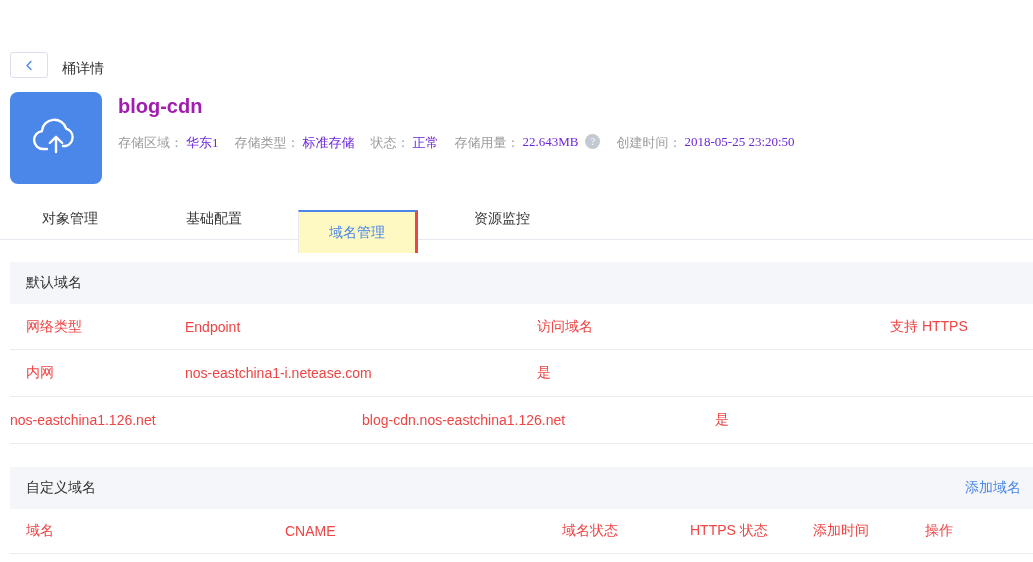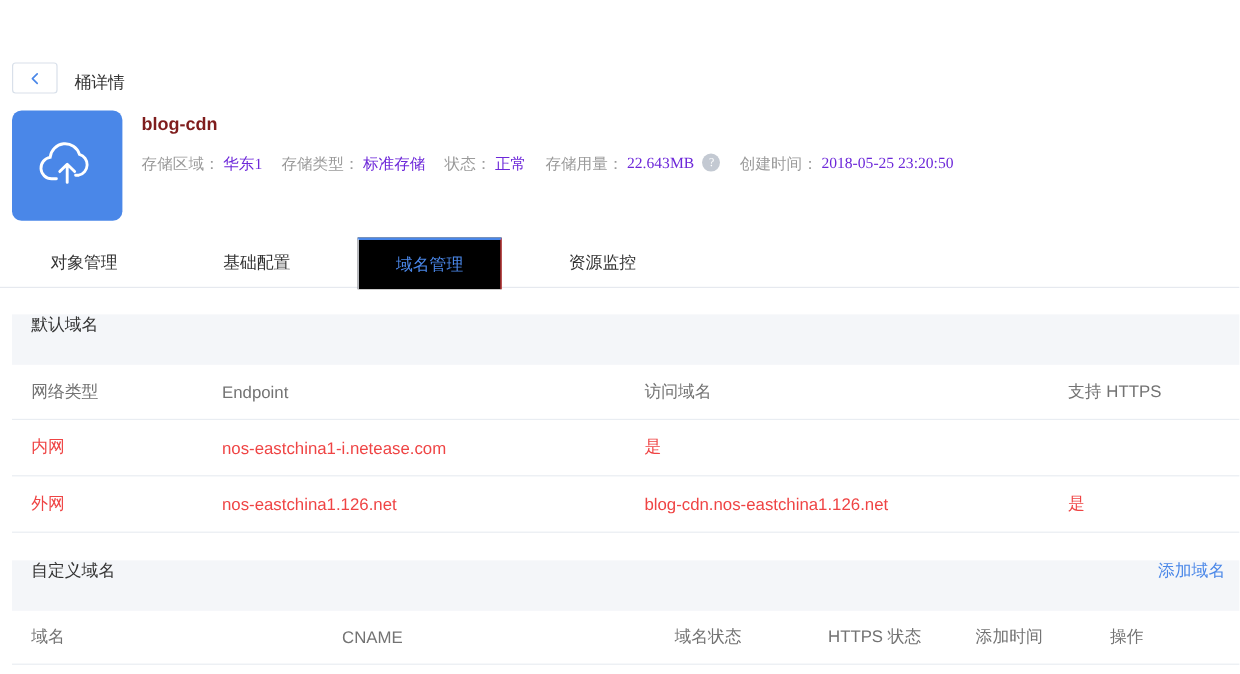--- a/index.html
+++ b/index.html
@@ -10,48 +10,48 @@
   .topbar { display: flex; align-items: flex-end; padding: 22px 10px 0 10px; height: 38px; margin-top: 40px; }
   .back-btn { width: 38px; height: 26px; border: 1px solid #d9e0ea; border-radius: 3px;
               background: #fff; display: flex; align-items: center; justify-content: center; cursor: pointer; }
   .page-title { margin-left: 14px; font-size: 14px; color: #333; }
 
   
   .bucket-header { display: flex; margin: 14px 10px 0 10px; }
   .bucket-icon { width: 92px; height: 92px; border-radius: 8px; background: #4a87e8;
                  display: flex; align-items: center; justify-content: center; flex: none; }
   .bucket-meta { margin-left: 16px; padding-top: 3px; }
-  .bucket-name { font-size: 15px; font-weight: bold; color: #7f1d1d; }
+  .bucket-name { font-size: 20px; font-weight: bold; color: #a21caf; }
   .info-row { margin-top: 16px; font-size: 13px; display: flex; align-items: flex-start; white-space: nowrap; font-family: Liberation Serif, serif; }
   .info-label { color: #9b9b9b; }
   .info-value { color: #6d28d9; margin-left: 3px; }
   .info-gap { width: 16px; }
   .help-icon { width: 15px; height: 15px; border-radius: 50%; background: #c3c9d2; color: #fff;
                font-size: 10px; line-height: 15px; text-align: center; margin-left: 7px; cursor: pointer; }
 
   
   .tabs { display: flex; align-items: flex-start; padding-left: 10px; margin-top: 14px;
           border-bottom: 1px solid #e6e9ef; height: 42px; gap: 24px; }
   .tab { width: 120px; height: 42px; display: flex; align-items: center; justify-content: center;
          font-size: 14px; color: #333; cursor: pointer; }
-  .tab.active { color: #4a87e8; background: #000000; border-left: 1px solid #e6e9ef; border-right: 1px solid #ef4444;
-                border-top: 2px solid #4a87e8; height: 43px; margin-bottom: -1px; }
+  .tab.active { color: #4a87e8; background: #fef9c3; border-left: 1px solid #e6e9ef; border-right: 3px solid #ef4444;
+                border-top: 2px solid #4a87e8; height: 43px; margin-bottom: -1px; margin-top: 12px; }
 
   
   .content { margin-left: 10px; }
-  .section-bar { height: 42px; background: #f4f6f9; display: flex; 
+  .section-bar { height: 42px; background: #f4f6f9; display: flex; align-items: center;
                  justify-content: space-between; padding: 0 12px 0 16px; font-size: 14px; color: #333; }
   .bar1 { margin-top: 22px; }
   .bar2 { margin-top: 23px; }
   .link { color: #4a87e8; text-decoration: none; cursor: pointer; font-size: 14px; }
 
   
   .trow { display: flex; align-items: center; height: 47px; border-bottom: 1px solid #e9edf2;
           font-size: 14px; }
-  .thead { height: 46px; color: #737373; border-bottom: 1px solid #e9edf2; }
+  .thead { height: 46px; color: #ef4444; border-bottom: 1px solid #e9edf2; }
   .tbody-text { color: #ef4444; justify-content: center; }
   .cell { padding-right: 8px; overflow: hidden; white-space: nowrap; }
   
   .t1-c1 { width: 175px; padding-left: 16px; }
   .t1-c2 { width: 352px; }
   .t1-c3 { width: 353px; }
   .t1-c4 { flex: 1; }
   
   .t2-c1 { width: 275px; padding-left: 16px; }
   .t2-c2 { width: 252px; }
@@ -125,21 +125,20 @@
       <div class="cell t1-c2">Endpoint</div>
       <div class="cell t1-c3">访问域名</div>
       <div class="cell t1-c4">支持 HTTPS</div>
     </div>
     <div class="trow tbody-text">
       <div class="cell t1-c1">内网</div>
       <div class="cell t1-c2">nos-eastchina1-i.netease.com</div>
       <div class="cell t1-c4">是</div>
     </div>
     <div class="trow tbody-text">
-      <div class="cell t1-c1">外网</div>
       <div class="cell t1-c2">nos-eastchina1.126.net</div>
       <div class="cell t1-c3">blog-cdn.nos-eastchina1.126.net</div>
       <div class="cell t1-c4">是</div>
     </div>
   </div>
 
   <div class="section-bar bar2">
     <span>自定义域名</span>
     <a class="link">添加域名</a>
   </div>

